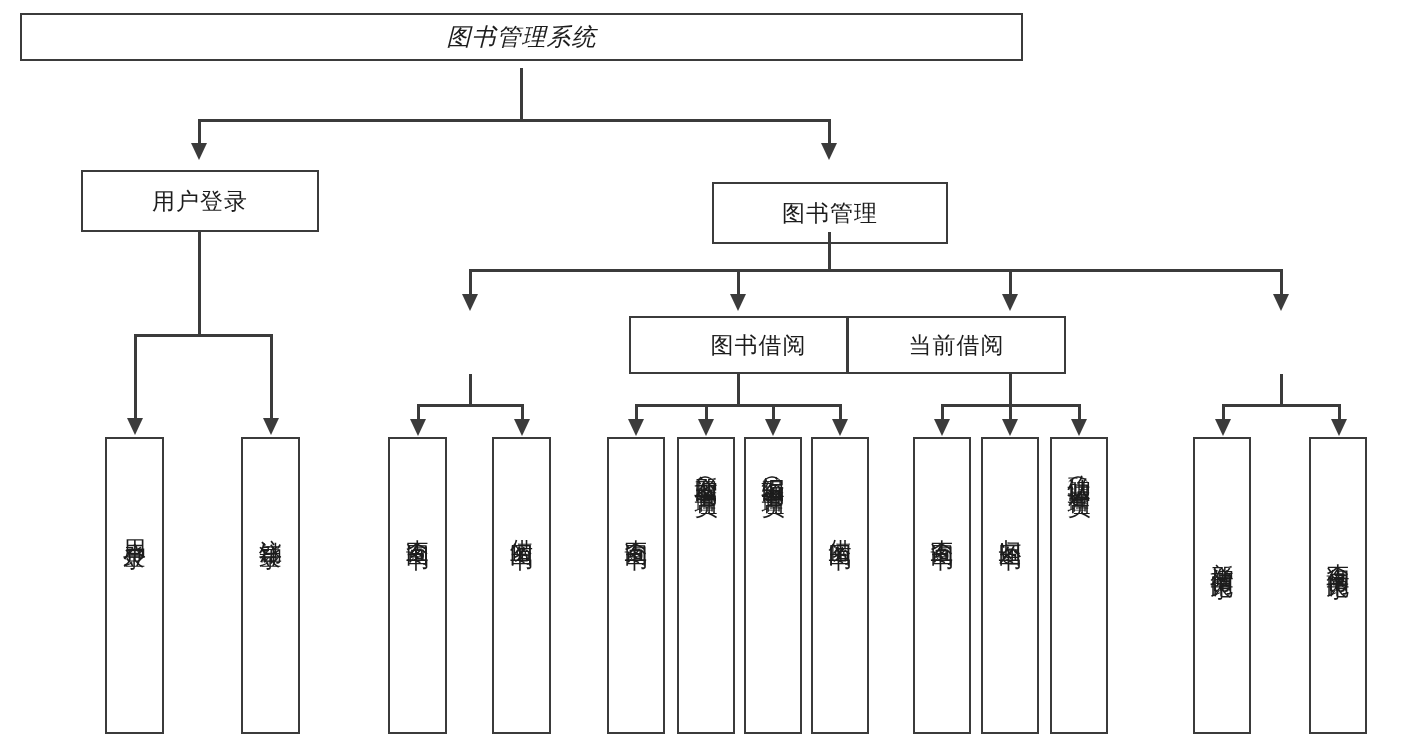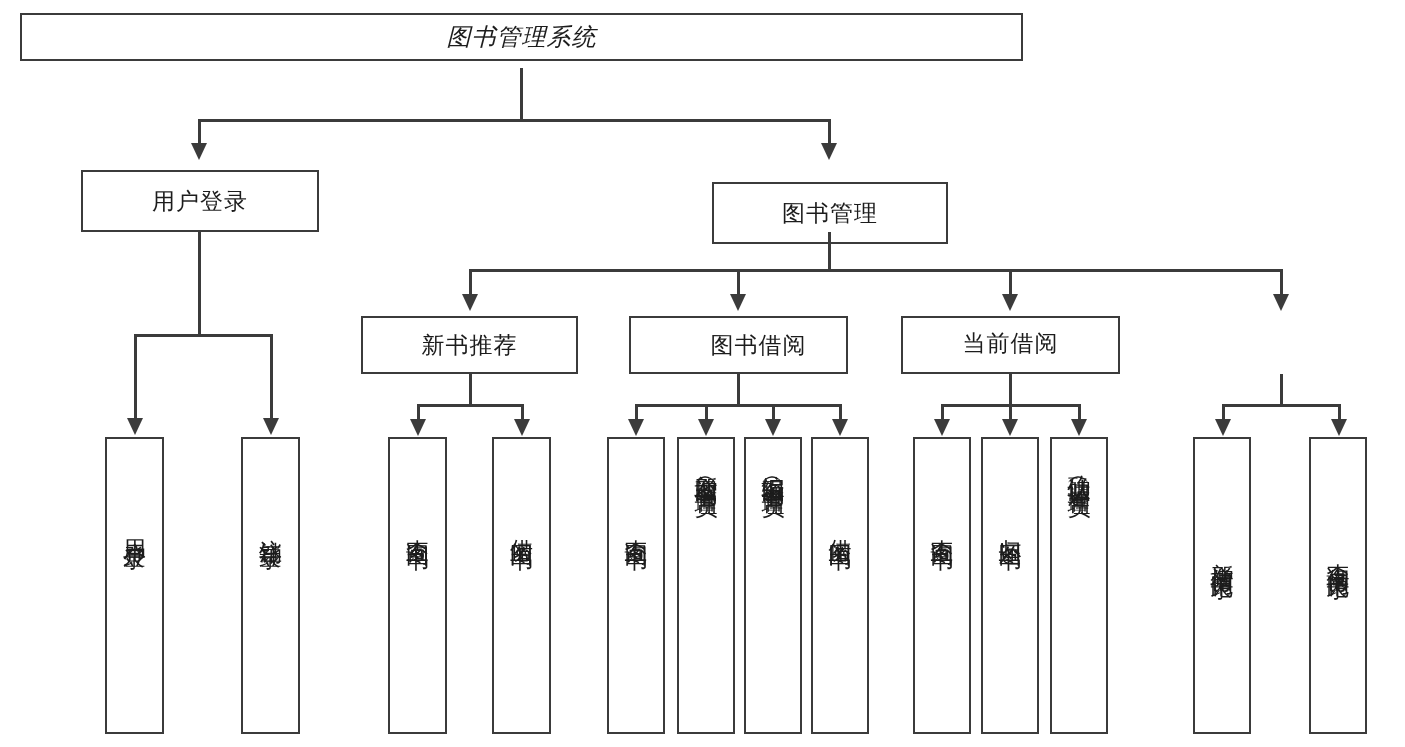--- a/index.html
+++ b/index.html
@@ -119,27 +119,24 @@
 
   <div class="ln vline" style="left:737px;top:269px;width:3px;height:28px;"></div>
   <div class="arrow" style="left:730px;top:294px;"></div>
 
   <div class="ln vline" style="left:1009px;top:269px;width:3px;height:28px;"></div>
   <div class="arrow" style="left:1002px;top:294px;"></div>
 
   <div class="ln vline" style="left:1280px;top:269px;width:3px;height:28px;"></div>
   <div class="arrow" style="left:1273px;top:294px;"></div>
 
-  <div class="node horiz" style="left:361px;top:316px;width:217px;height:58px;">
-    <span>新书推荐</span>
-  </div>
   <div class="node horiz" style="left:629px;top:316px;width:219px;height:58px;padding-left:40px;">
     <span>图书借阅</span>
   </div>
-  <div class="node horiz" style="left:901px;top:316px;width:219px;height:58px;font-family:Liberation Mono, monospace;">
+  <div class="node horiz" style="left:847px;top:316px;width:219px;height:58px;">
     <span>当前借阅</span>
   </div>
 
   <div class="ln vline" style="left:469px;top:374px;width:3px;height:32px;"></div>
   <div class="ln hline" style="left:417px;top:404px;width:107px;height:3px;"></div>
   <div class="ln vline" style="left:417px;top:404px;width:3px;height:18px;"></div>
   <div class="arrow" style="left:410px;top:419px;"></div>
   <div class="ln vline" style="left:521px;top:404px;width:3px;height:18px;"></div>
   <div class="arrow" style="left:514px;top:419px;"></div>
 

